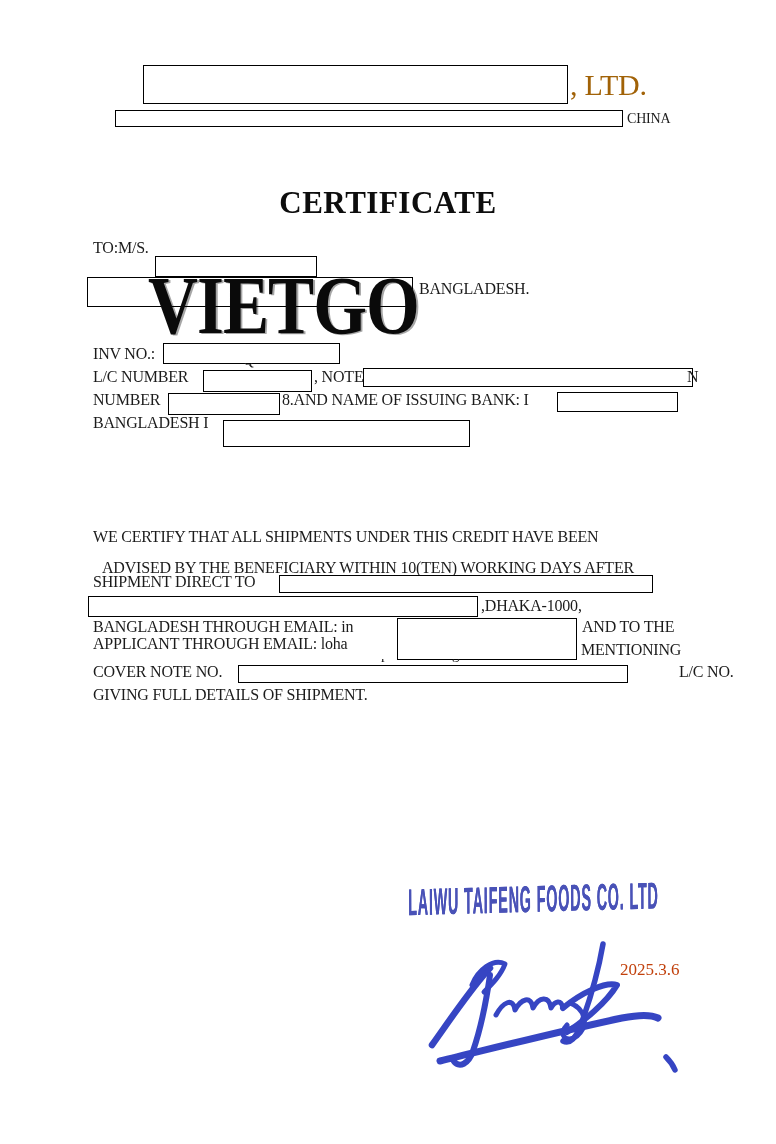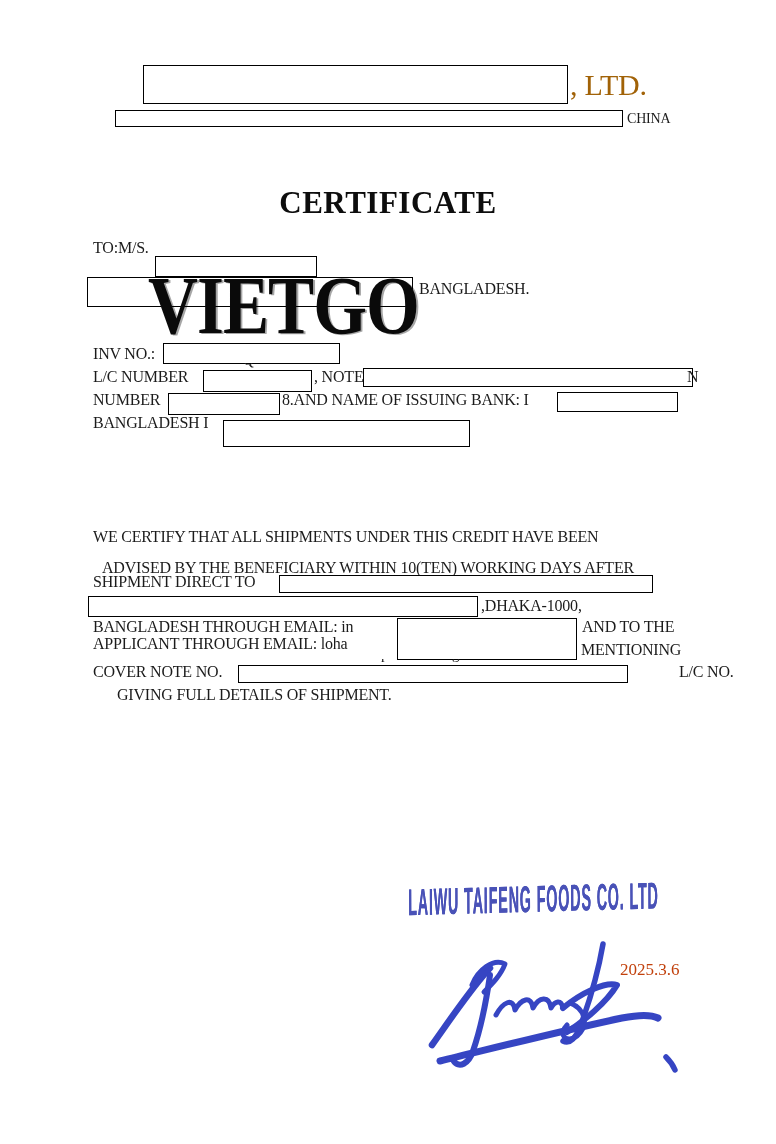--- a/index.html
+++ b/index.html
@@ -96,21 +96,21 @@
     <span style="left:2px; top:-12px;">p</span>
   </div>
   <div class="remnant" style="left:450px; top:659px; width:14px; height:7px;">
     <span style="left:2px; top:-12px;">g</span>
   </div>
 
   <span class="t fs16" style="left:93px; top:664px;">COVER NOTE NO.</span>
   <div class="red" style="left:238px; top:665px; width:390px; height:18px;"></div>
   <span class="t fs16" style="left:632px; top:664px;margin-left:47px;">L/C NO.</span>
 
-  <span class="t fs16" style="left:93px; top:687px;margin-left:24px;">GIVING FULL DETAILS OF SHIPMENT.</span>
+  <span class="t fs16" style="left:93px; top:687px;">GIVING FULL DETAILS OF SHIPMENT.</span>
 
   <div class="stamp">LAIWU TAIFENG FOODS CO. LTD</div>
 
   <span class="sig-date">2025.3.6</span>
 
   <svg class="signature" width="270" height="150" viewBox="0 0 270 150" aria-hidden="true">
     <g fill="none" stroke="#2c3cc0" stroke-linecap="round" stroke-linejoin="round" opacity="0.95">
 
       <path d="M183,11 C179,34 172,62 160,94 C156,104 150,112 143,108" stroke-width="5.5"></path>
 

